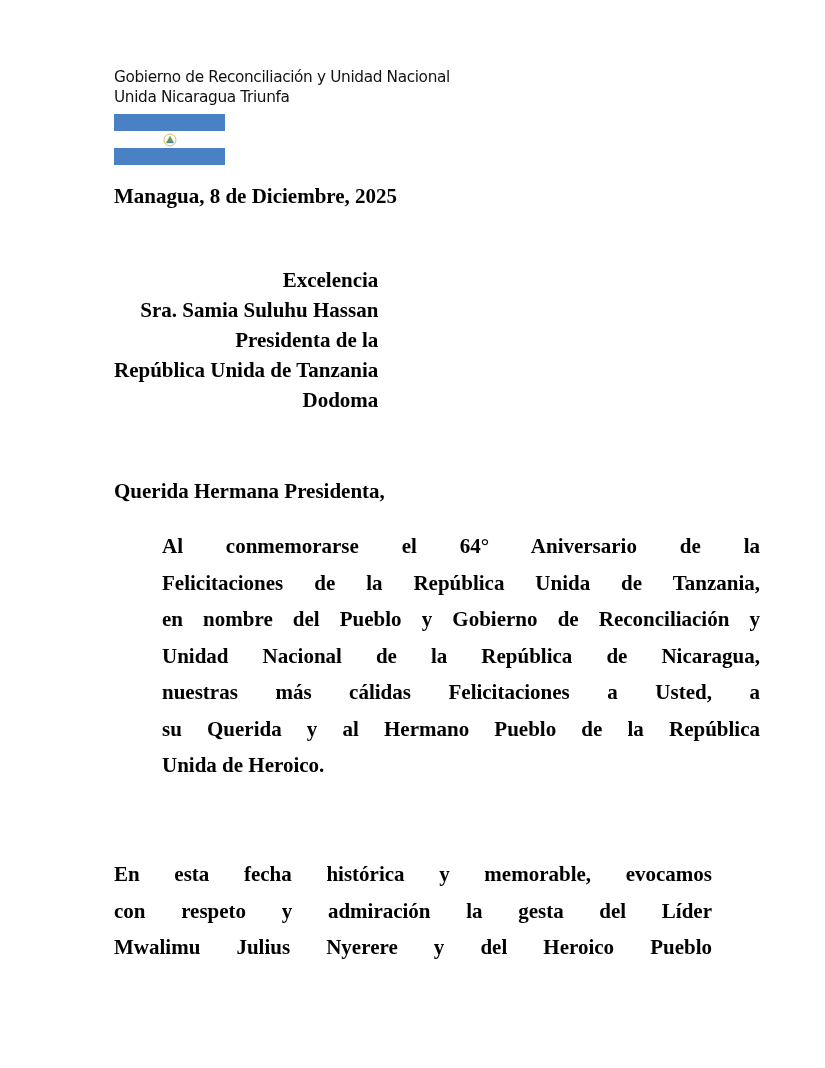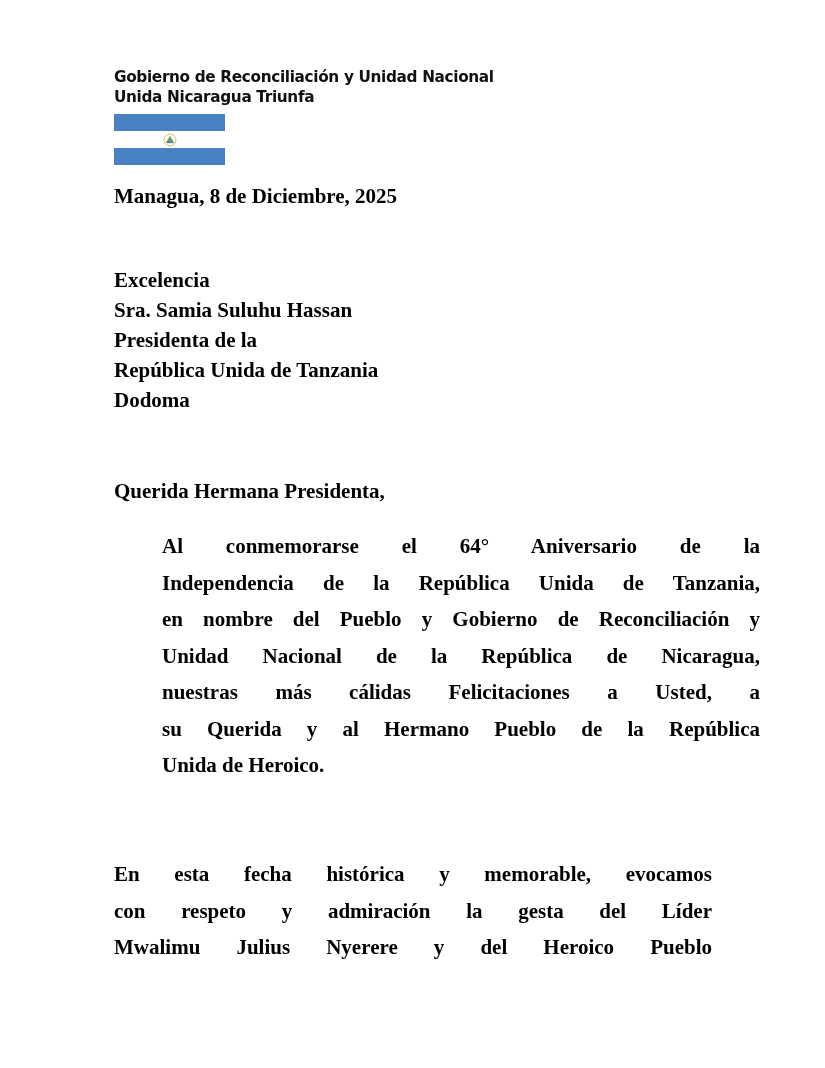--- a/index.html
+++ b/index.html
@@ -12,21 +12,21 @@
       height: 1068px;
       position: relative;
       overflow: hidden;
       color: #111111;
     }
     .letterhead {
       position: absolute;
       left: 114px;
       top: 67px;
       font-family: "DejaVu Sans", "Liberation Sans", sans-serif;
-      font-weight: bold;
+      font-weight: normal;
       font-size: 15.3px;
       line-height: 20px;
       color: #111;
       letter-spacing: -0.35px;
     }
     .flag {
       position: absolute;
       left: 114px;
       top: 114px;
       width: 111px;
@@ -55,20 +55,21 @@
       left: 114px;
       top: 182px;
       line-height: 28px;
       white-space: pre;
     }
     .recipient {
       position: absolute;
       left: 114px;
       top: 265px;
       line-height: 30px;
+      text-align: right;
     }
     .recipient div { white-space: pre; }
     .salutation {
       position: absolute;
       left: 114px;
       top: 457px;
       line-height: 28px;
       white-space: pre;
       margin-top: 20px;
     }
@@ -119,21 +120,21 @@
   <div>Sra. Samia Suluhu Hassan</div>
   <div>Presidenta de la</div>
   <div>República Unida de Tanzania</div>
   <div>Dodoma</div>
 </div>
 
 <div class="mono salutation">Querida Hermana Presidenta,</div>
 
 <div class="mono para p1">
   <span class="line">Al conmemorarse el 64° Aniversario de la</span>
-  <span class="line">Independencia de la República Unida de Tanzania,</span>
+  <span class="line">Felicitaciones de la República Unida de Tanzania,</span>
   <span class="line">en nombre del Pueblo y Gobierno de Reconciliación y</span>
   <span class="line">Unidad Nacional de la República de Nicaragua,</span>
   <span class="line">nuestras más cálidas Felicitaciones a Usted, a</span>
   <span class="line">su Querida y al Hermano Pueblo de la República</span>
   <span class="line last">Unida de Heroico.</span>
 </div>
 
 <div class="mono para p2">
   <span class="line">En esta fecha histórica y memorable, evocamos</span>
   <span class="line">con respeto y admiración la gesta del Líder</span>

